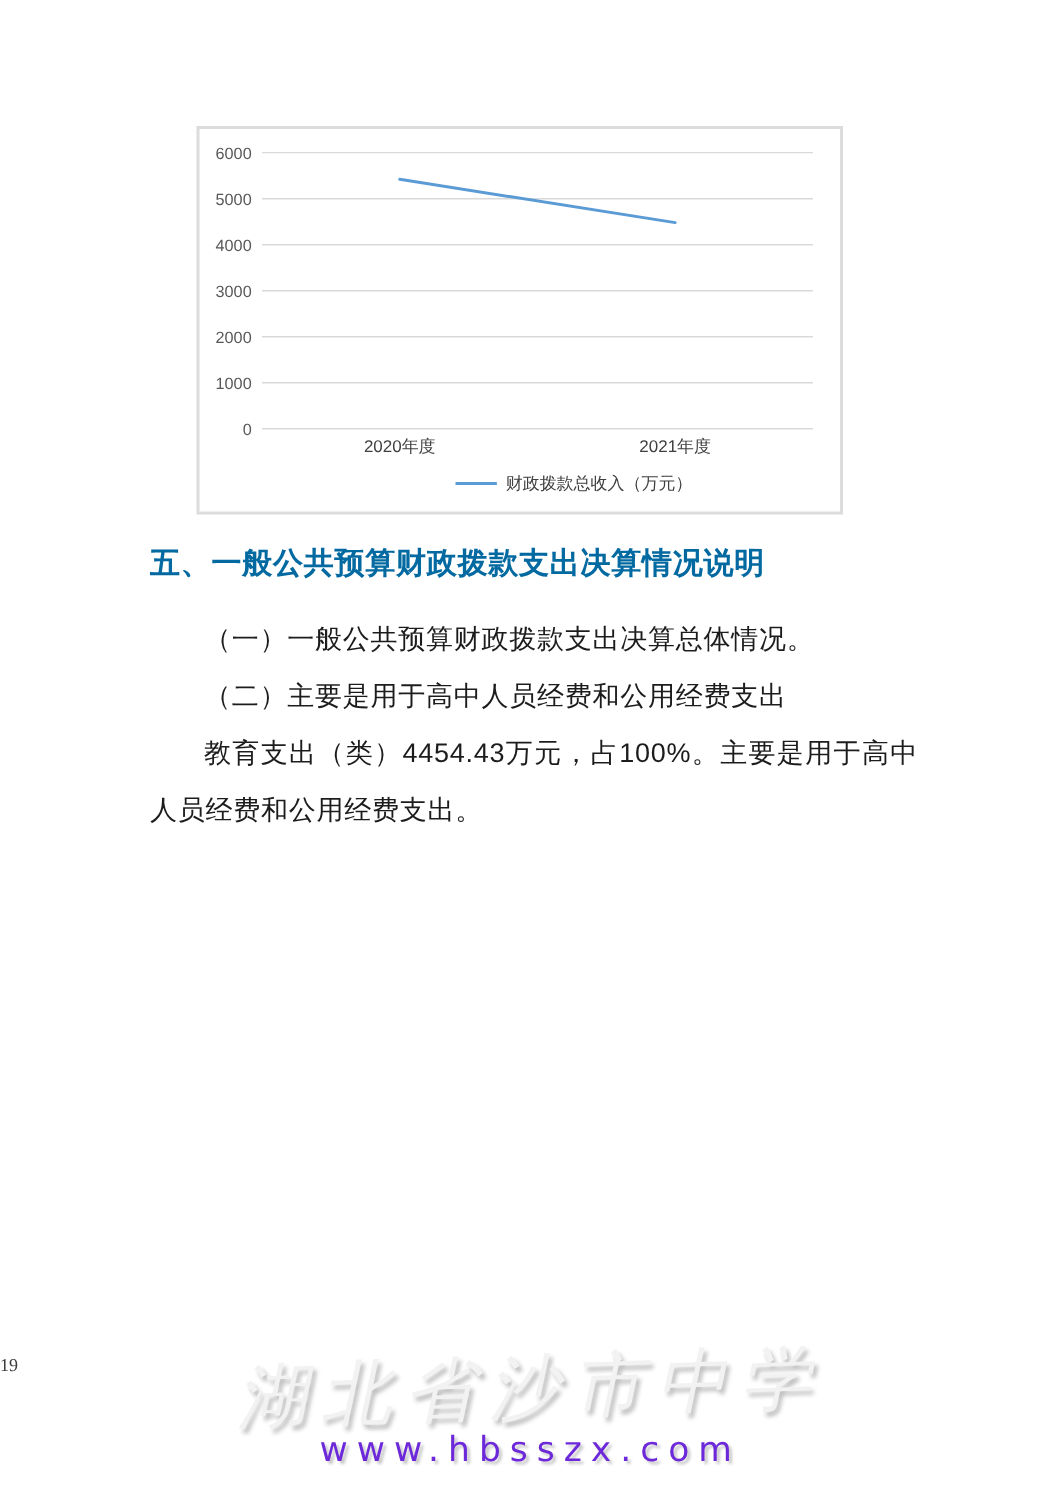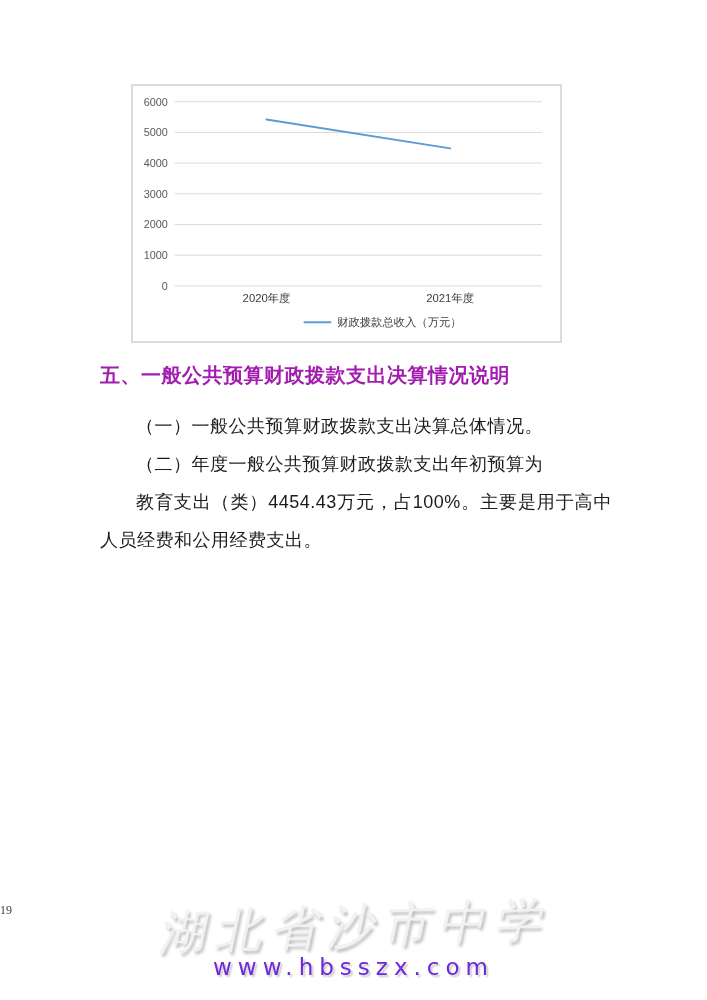--- a/index.html
+++ b/index.html
@@ -26,21 +26,21 @@
 
   
   .textblock {
     position:absolute; left:100px; top:362px; width:512px;
   }
   .heading {
     margin:0 0 18px 0;
     font-family:"Liberation Sans", sans-serif;
     font-weight:bold;
     font-size:20px;
-    color:#a21caf;
+    color:#0369a1;
     letter-spacing:0.5px;
   }
   .para {
     margin:0;
     font-family:Liberation Sans, sans-serif;
     font-size:18px;
     line-height:38px;
     color:#1c1c1c;
     text-indent:2em;
     text-align:justify;
@@ -108,21 +108,21 @@
         <polyline points="134.25,34.07666666666668 320.75,63.373333333333335" fill="none" stroke="#5B9BD5" stroke-width="2" stroke-linecap="round"></polyline>
         <line x1="172" y1="240" x2="200" y2="240" stroke="#5B9BD5" stroke-width="2"></line>
         <text x="206" y="244" class="xlab">财政拨款总收入（万元）</text>
       </svg>
   </div>
 
   <div class="textblock">
     <h2 class="heading">五、一般公共预算财政拨款支出决算情况说明</h2>
 
     <p class="para">（一）一般公共预算财政拨款支出决算总体情况。</p>
-    <p class="para">（二）年度一般公共预算财政拨款支出年初预算为</p>
+    <p class="para">（二）主要是用于高中人员经费和公用经费支出</p>
     <p class="para">教育支出（类）4454.43万元，占100%。主要是用于高中人员经费和公用经费支出。</p>
   </div>
 
   <div class="watermark">
     <div class="wm-text">湖北省沙市中学</div>
     <div class="wm-url">www.hbsszx.com</div>
   </div>
 
   <div class="pageno">19</div>
 

